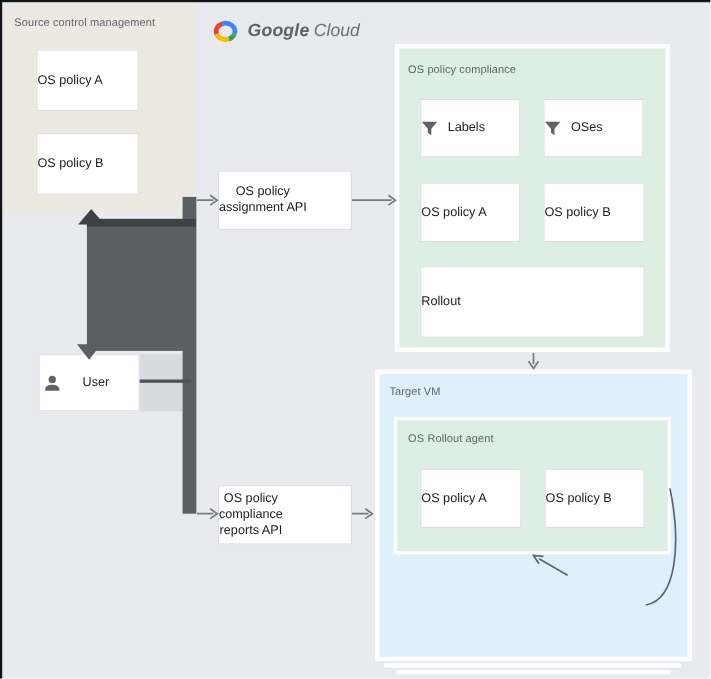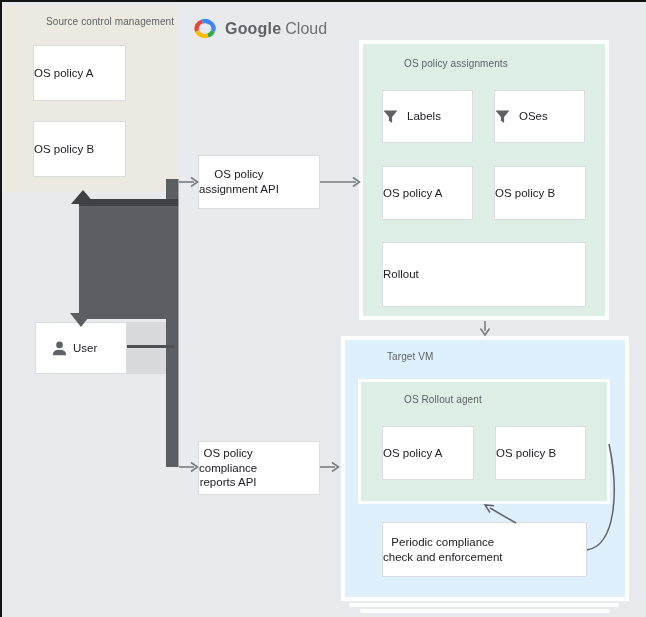--- a/index.html
+++ b/index.html
@@ -2,43 +2,43 @@
 <html><head>
 <meta charset="utf-8">
 <style>
   html,body{margin:0;padding:0;background:#fff;}
   .screen{
     position:relative;width:646px;height:617px;overflow:hidden;
     background:#e8eaed;box-sizing:border-box;
     border-top:2px solid #141414;border-left:2px solid #141414;
     font-family:"Liberation Sans",sans-serif;color:#202124;
   }
-  .abs{position:absolute;margin-left:33px;}
+  .abs{position:absolute;}
   .panel-label{font-size:10px;color:#5f6368;letter-spacing:.1px;}
   .node{
     position:absolute;background:#fff;border:1px solid #dadce0;
     display:flex;align-items:center;
     font-size:11.5px;color:#202124;text-align:center;line-height:1.3;
     box-sizing:border-box;
   }
   .node .txt{display:block;}
   .beige{position:absolute;left:1px;top:4px;width:174px;height:186px;background:#ece9e1;}
   .green-panel{position:absolute;background:#ddeee4;border:4px solid #ffffff;box-sizing:border-box;}
   .blue-panel{position:absolute;background:#ddf0fb;border:4px solid #ffffff;box-sizing:border-box;}
   .agent-panel{position:absolute;background:#ddeee4;border:3px solid #ffffff;box-sizing:border-box;}
   .gray-block{position:absolute;background:#d9dadd;}
   .vm-bar{position:absolute;background:#ffffff;border-radius:2px;height:4px;}
-  .logo{position:absolute;left:190px;top:15px;display:flex;align-items:center;}
+  .logo{position:absolute;left:190px;top:15px;display:flex;align-items:center;font-style:italic;}
   .logo-text{font-size:16px;color:#5f6368;margin-left:7px;white-space:nowrap;}
   .logo-text .g{font-weight:700;letter-spacing:.2px;}
   .logo-text .c{font-weight:400;margin-left:4px;color:#6b7075;}
   .icon{display:inline-flex;align-items:center;justify-content:center;}
   .filter-box{gap:9px;}
   svg.overlay{position:absolute;left:0;top:0;pointer-events:none;}
-  .user-node{justify-content:flex-start;padding-left:14px;gap:4px;}
+  .user-node{justify-content:flex-start;padding-left:2px;gap:18px;}
 </style>
 </head>
 <body>
 
 <div class="screen">
 
   <div class="beige">
     <div class="abs panel-label" style="left:10px;top:10px;">Source control management</div>
   </div>
   <div class="node" style="left:31px;top:43px;width:93px;height:56px;">
@@ -85,21 +85,21 @@
 
   <div class="node" style="left:196px;top:439px;width:122px;height:54px;">
     <span class="txt">
       <span>OS policy</span><br>
       <span>compliance</span><br>
       <span>reports API</span>
     </span>
   </div>
 
   <div class="green-panel" style="left:357px;top:38px;width:250px;height:280px;"></div>
-  <div class="abs panel-label" style="left:369px;top:56px;">OS policy assignments</div>
+  <div class="abs panel-label" style="left:369px;top:56px;">OS policy compliance</div>
 
   <div class="node filter-box" style="left:380px;top:88px;width:91px;height:53px;">
     <span class="icon">
       <svg width="15" height="14" viewBox="0 0 14 13">
         <path d="M0.5,0.5 h13 l-5,6 v5.5 l-3,-2 v-3.5 z" fill="#5f6368"></path>
       </svg>
     </span>
     <span class="txt">Labels</span>
   </div>
   <div class="node filter-box" style="left:492px;top:88px;width:91px;height:53px;">
@@ -127,26 +127,20 @@
   <div class="agent-panel" style="left:356px;top:377px;width:252px;height:125px;"></div>
   <div class="abs panel-label" style="left:369px;top:392px;">OS Rollout agent</div>
 
   <div class="node" style="left:380px;top:424px;width:92px;height:54px;">
     <span class="txt">OS policy A</span>
   </div>
   <div class="node" style="left:493px;top:424px;width:91px;height:54px;">
     <span class="txt">OS policy B</span>
   </div>
 
-  <div class="node" style="left:380px;top:520px;width:205px;height:55px;">
-    <span class="txt">
-      <span>Periodic compliance</span><br>
-      <span>check and enforcement</span>
-    </span>
-  </div>
 
   <div class="vm-bar" style="left:347px;top:601px;width:270px;"></div>
   <div class="vm-bar" style="left:358px;top:607px;width:250px;"></div>
 
   <svg class="overlay" width="646" height="617" viewBox="0 0 646 617">
 
     <g>
       <rect x="164" y="177" width="12.5" height="288" fill="#5b5e63"></rect>
       <rect x="77" y="197" width="99" height="120" fill="#5b5e63"></rect>
       <rect x="77" y="197" width="99" height="7" fill="#3e4145"></rect>

